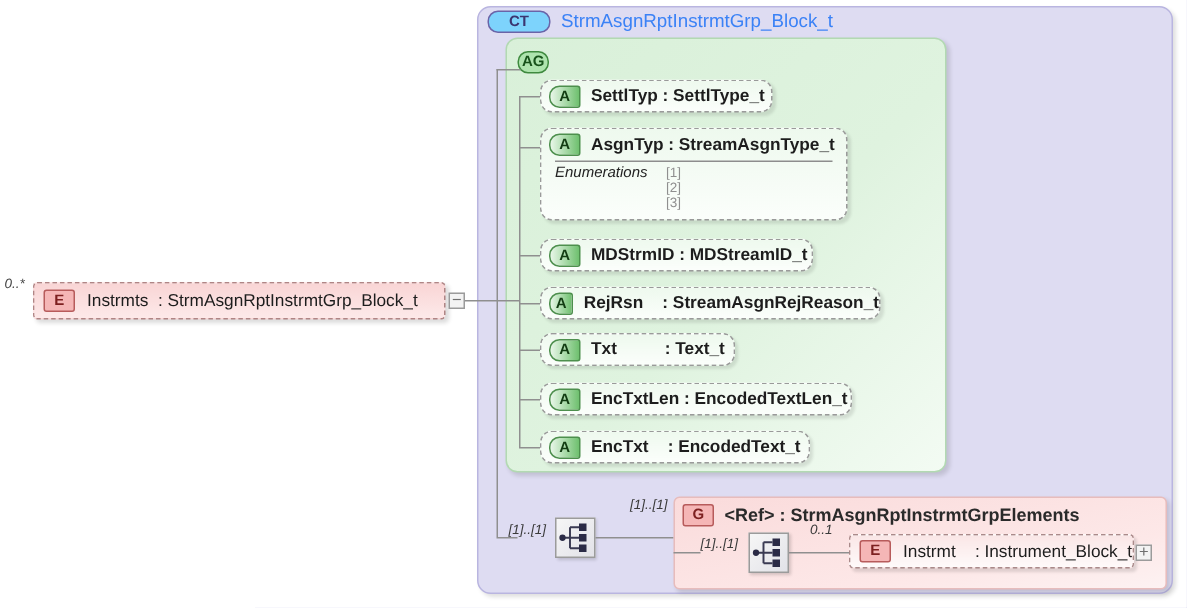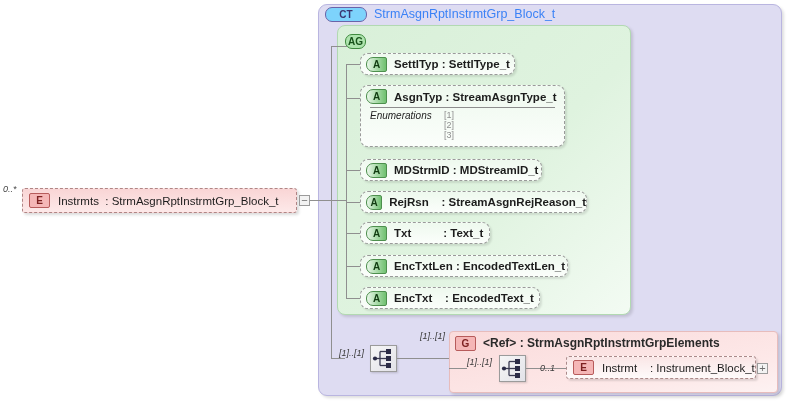--- a/index.html
+++ b/index.html
@@ -422,21 +422,21 @@
       <line x1="9" y1="12.5" x2="15" y2="12.5" stroke="#3a3a52" stroke-width="1.3"></line>
       <line x1="9" y1="19.5" x2="15" y2="19.5" stroke="#3a3a52" stroke-width="1.3"></line>
       <rect x="15" y="3" width="5" height="5" fill="#2b2b46"></rect>
       <rect x="15" y="10" width="5" height="5" fill="#2b2b46"></rect>
       <rect x="15" y="17" width="5" height="5" fill="#2b2b46"></rect>
       <circle cx="4" cy="12.5" r="2.1" fill="#2b2b46"></circle>
     </svg>
   </div>
 
   <div class="ln ln-h abs" style="left:526px; top:368px; width:40px;"></div>
-  <div class="abs card" style="left:540px; top:363px;">0..1</div>
+  <div class="abs card" style="left:540px; top:348px;">0..1</div>
 
   <div class="abs" id="instrmt-box">
     <span class="badge badge-e">E</span>
     <span id="instrmt-label">Instrmt    : Instrument_Block_t</span>
   </div>
 
   <div class="abs expander" id="expander-instrmt">+</div>
 
 </div>
 

